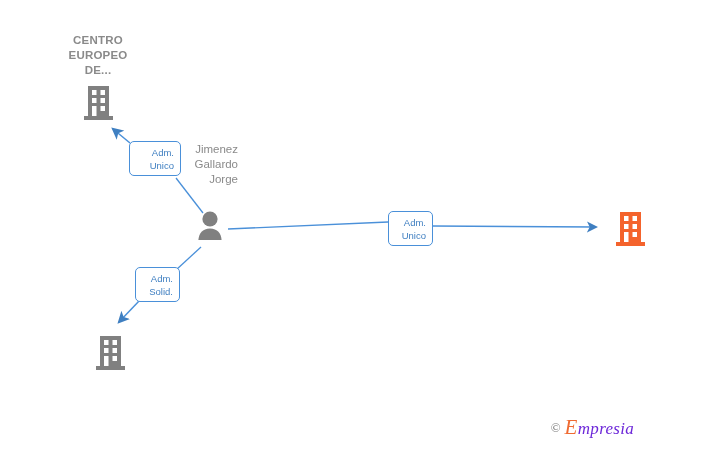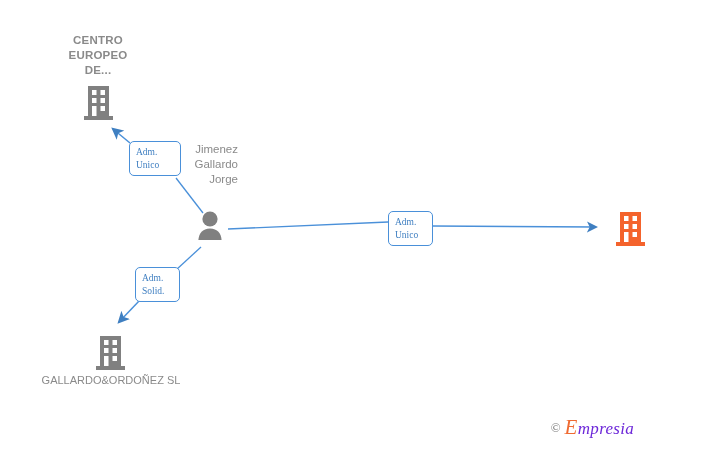--- a/index.html
+++ b/index.html
@@ -53,25 +53,24 @@
   
   .rel-box {
     position: absolute;
     box-sizing: border-box;
     border: 1px solid #4a90d9;
     border-radius: 5px;
     background: #ffffff;
     color: #3f7fc1;
     font-size: 9.5px;
     line-height: 13px;
-    text-align: left;
+    text-align: right;
     padding: 4px 6px 3px 6px;
     white-space: pre-line;
     z-index: 5;
-    font-family: Liberation Serif, serif;
   }
 
   
   #watermark {
     position: absolute;
     right: 10px;
     bottom: 10px;
     display: flex;
     align-items: center;
     gap: 4px;
@@ -165,21 +164,20 @@
       <rect x="1" y="32" width="29" height="4" fill="#808080"></rect>
       <rect x="9" y="6" width="4.5" height="5" fill="#ffffff"></rect>
       <rect x="17.5" y="6" width="4.5" height="5" fill="#ffffff"></rect>
       <rect x="9" y="14" width="4.5" height="5" fill="#ffffff"></rect>
       <rect x="17.5" y="14" width="4.5" height="5" fill="#ffffff"></rect>
       <rect x="9" y="22" width="4.5" height="10" fill="#ffffff"></rect>
       <rect x="17.5" y="22" width="4.5" height="5" fill="#ffffff"></rect>
     </svg>
   </div>
 
-  <div class="node-label plain" style="left:15px; top:373px; width:192px; font-size:11px;">GALLARDO&amp;ORDOÑEZ SL</div>
 
 
   <div class="icon-wrap" style="left:615px; top:210px;">
     <svg width="32" height="38" viewBox="0 0 32 38">
       <rect x="5" y="2" width="21" height="30" fill="#f4632c"></rect>
       <rect x="1" y="32" width="29" height="4" fill="#f4632c"></rect>
       <rect x="9" y="6" width="4.5" height="5" fill="#ffffff"></rect>
       <rect x="17.5" y="6" width="4.5" height="5" fill="#ffffff"></rect>
       <rect x="9" y="14" width="4.5" height="5" fill="#ffffff"></rect>
       <rect x="17.5" y="14" width="4.5" height="5" fill="#ffffff"></rect>

